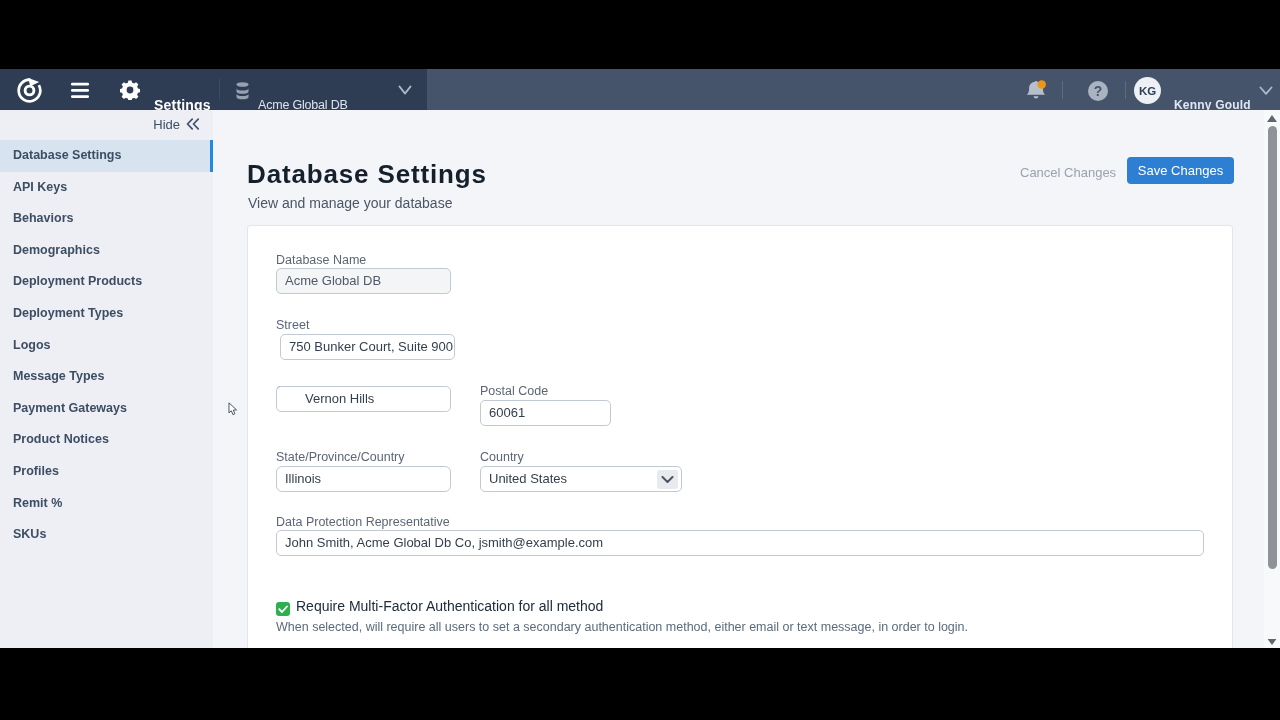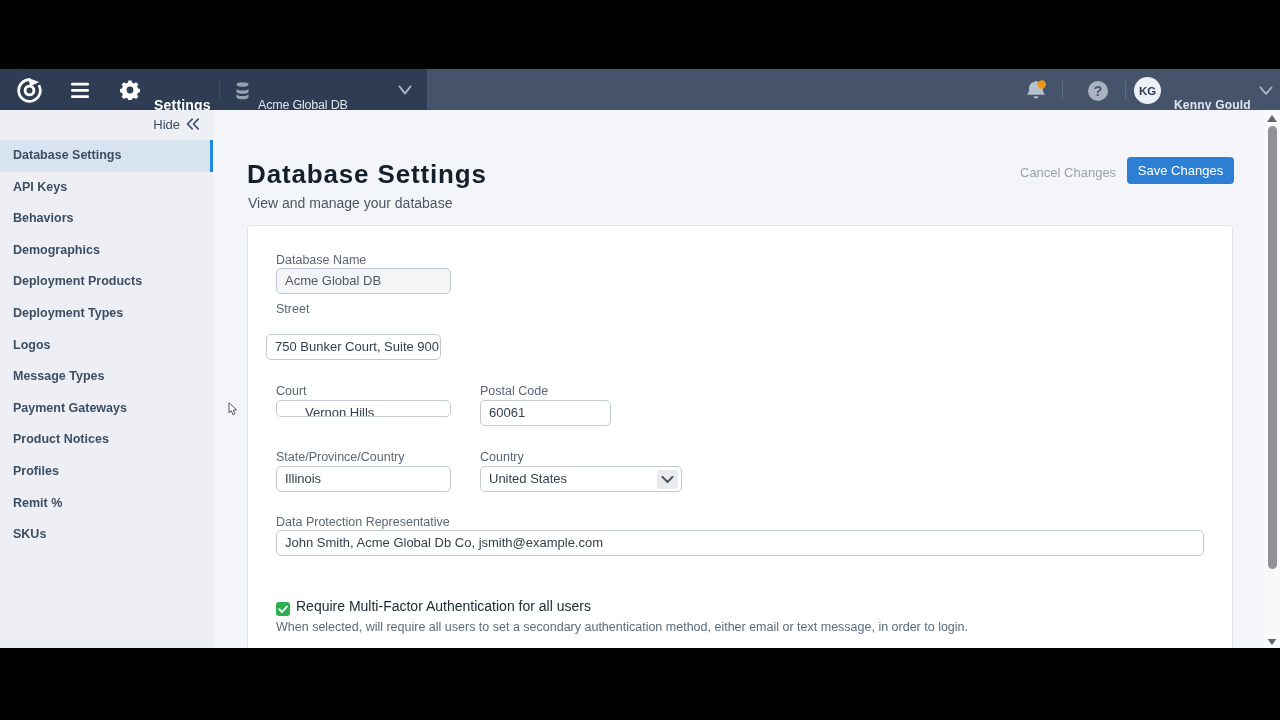--- a/index.html
+++ b/index.html
@@ -146,48 +146,48 @@
 
   <div id="main">
     <div id="pagetitle">Database Settings</div>
     <div id="subtitle">View and manage your database</div>
     <div id="cancel">Cancel Changes</div>
     <div id="savebtn">Save Changes</div>
     <div id="card">
       <div class="flabel" style="left:28px; top:27px;">Database Name</div>
       <div class="finput gray" style="left:28px; top:42px; width:175px; height:26px;">Acme Global DB</div>
 
-      <div class="flabel" style="left:28px; top:76px;">Street</div>
-      <div class="finput" style="left:18px; top:108px; width:175px; height:26px;">750 Bunker Court, Suite 900</div>
+      <div class="flabel" style="left:28px; top:92px;">Street</div>
+      <div class="finput" style="left:32px; top:108px; width:175px; height:26px;">750 Bunker Court, Suite 900</div>
 
       <div class="flabel" style="left:28px; top:158px;">Court</div>
-      <div class="finput" style="left:28px; top:174px; width:175px; height:17px;padding-left:28px;">Vernon Hills</div>
+      <div class="finput" style="left:28px; top:160px; width:175px; height:26px;padding-left:28px;">Vernon Hills</div>
       <div class="flabel" style="left:232px; top:158px;">Postal Code</div>
       <div class="finput" style="left:232px; top:174px; width:131px; height:26px;">60061</div>
 
       <div class="flabel" style="left:28px; top:224px;">State/Province/Country</div>
-      <div class="finput" style="left:28px; top:240px; width:175px; height:26px;">Illinois</div>
+      <div class="finput" style="left:28px; top:240px; width:175px; height:26px;border-radius:6px;">Illinois</div>
       <div class="flabel" style="left:232px; top:224px;">Country</div>
       <div class="finput" style="left:232px; top:240px; width:202px; height:26px;">United States
         <span style="position:absolute; right:3px; top:3px; width:21px; height:19px; background:#e9eaed; border-radius:3px;">
           <svg width="13" height="8" viewBox="0 0 13 8" style="position:absolute; left:4px; top:6px;">
             <path d="M1.5 1 L6.5 6 L11.5 1" fill="none" stroke="#4a5563" stroke-width="2" stroke-linecap="round" stroke-linejoin="round"></path>
           </svg>
         </span>
       </div>
 
       <div class="flabel" style="left:28px; top:289px;">Data Protection Representative</div>
       <div class="finput" style="left:28px; top:304px; width:928px; height:26px;">John Smith, Acme Global Db Co, jsmith@example.com</div>
 
       <div id="cbx">
         <svg width="14" height="14" viewBox="0 0 14 14">
           <path d="M3.2 7.2 L6 10 L11 4.5" fill="none" stroke="#fff" stroke-width="1.8" stroke-linecap="round" stroke-linejoin="round"></path>
         </svg>
       </div>
-      <div id="cblabel">Require Multi-Factor Authentication for all users</div>
+      <div id="cblabel">Require Multi-Factor Authentication for all method</div>
       <div class="helper" style="left:28px; top:394px;">When selected, will require all users to set a secondary authentication method, either email or text message, in order to login.</div>
     </div>
   </div>
 
   <div id="sbtrack"></div>
   <div id="sbthumb"></div>
   <svg style="position:absolute; left:1266px; top:114px;" width="12" height="9" viewBox="0 0 12 9">
     <path d="M6 1 L11 8 L1 8 Z" fill="#60666e"></path>
   </svg>
   <svg style="position:absolute; left:1266px; top:638px;" width="12" height="8" viewBox="0 0 12 9">

